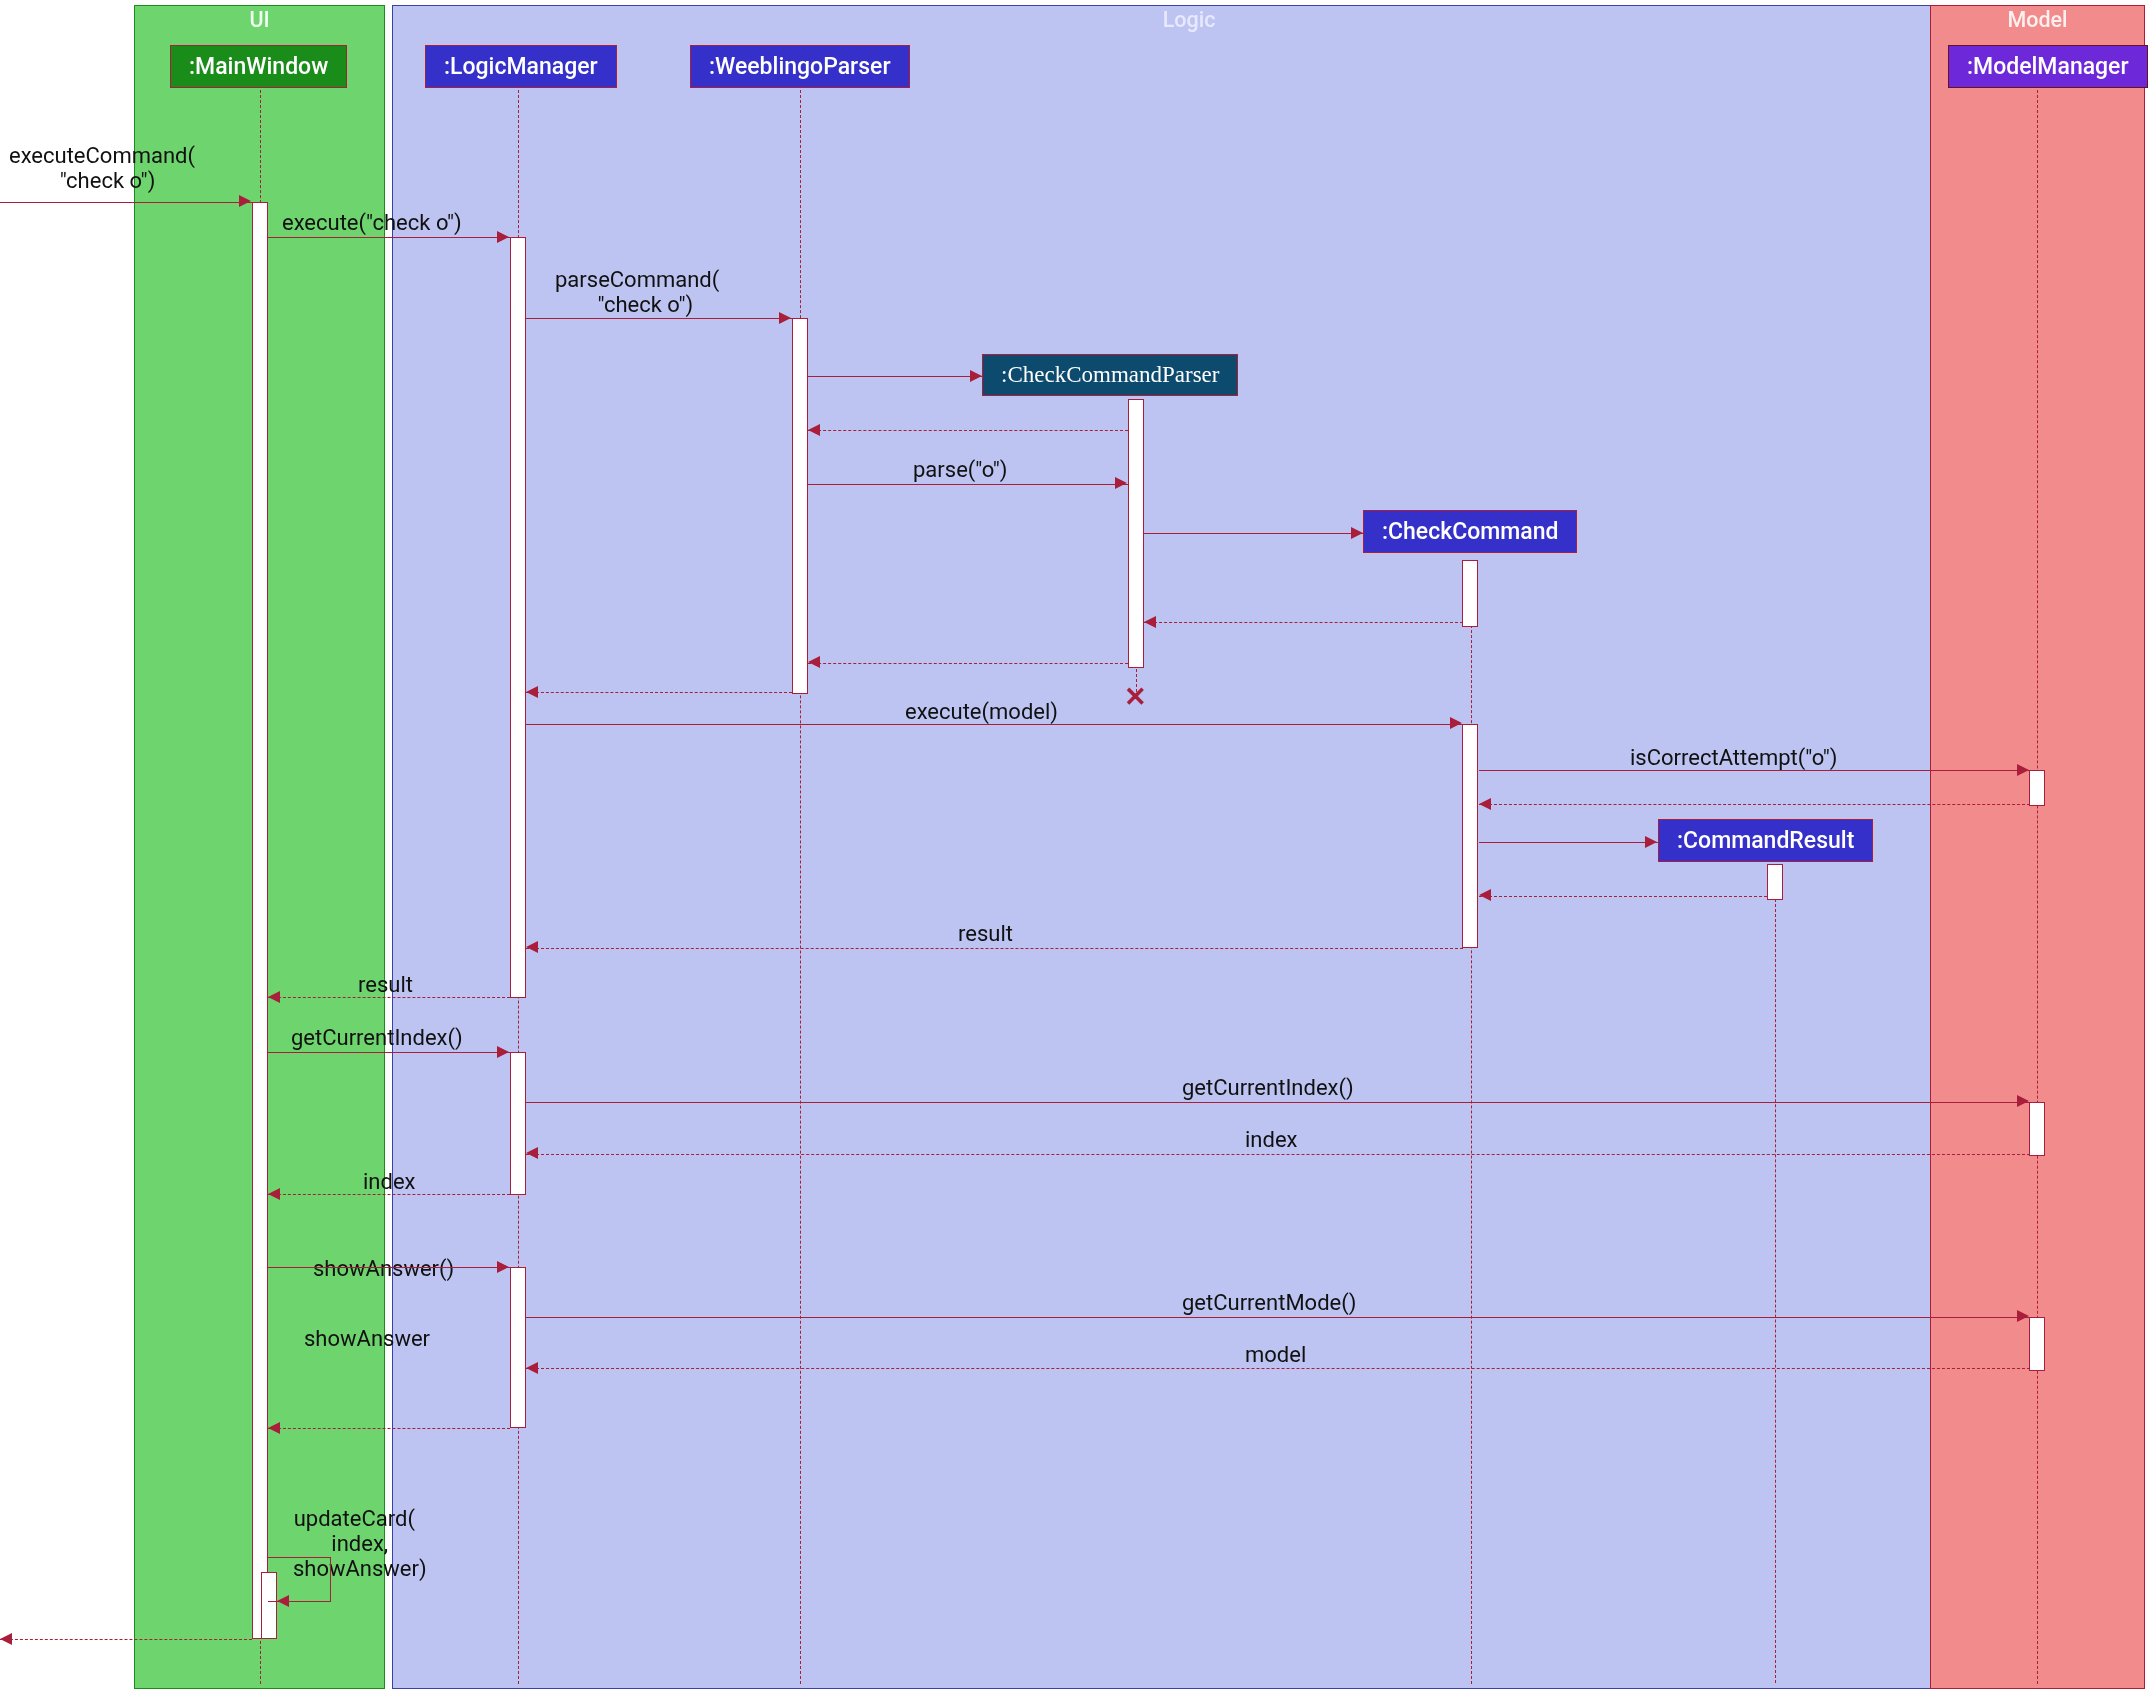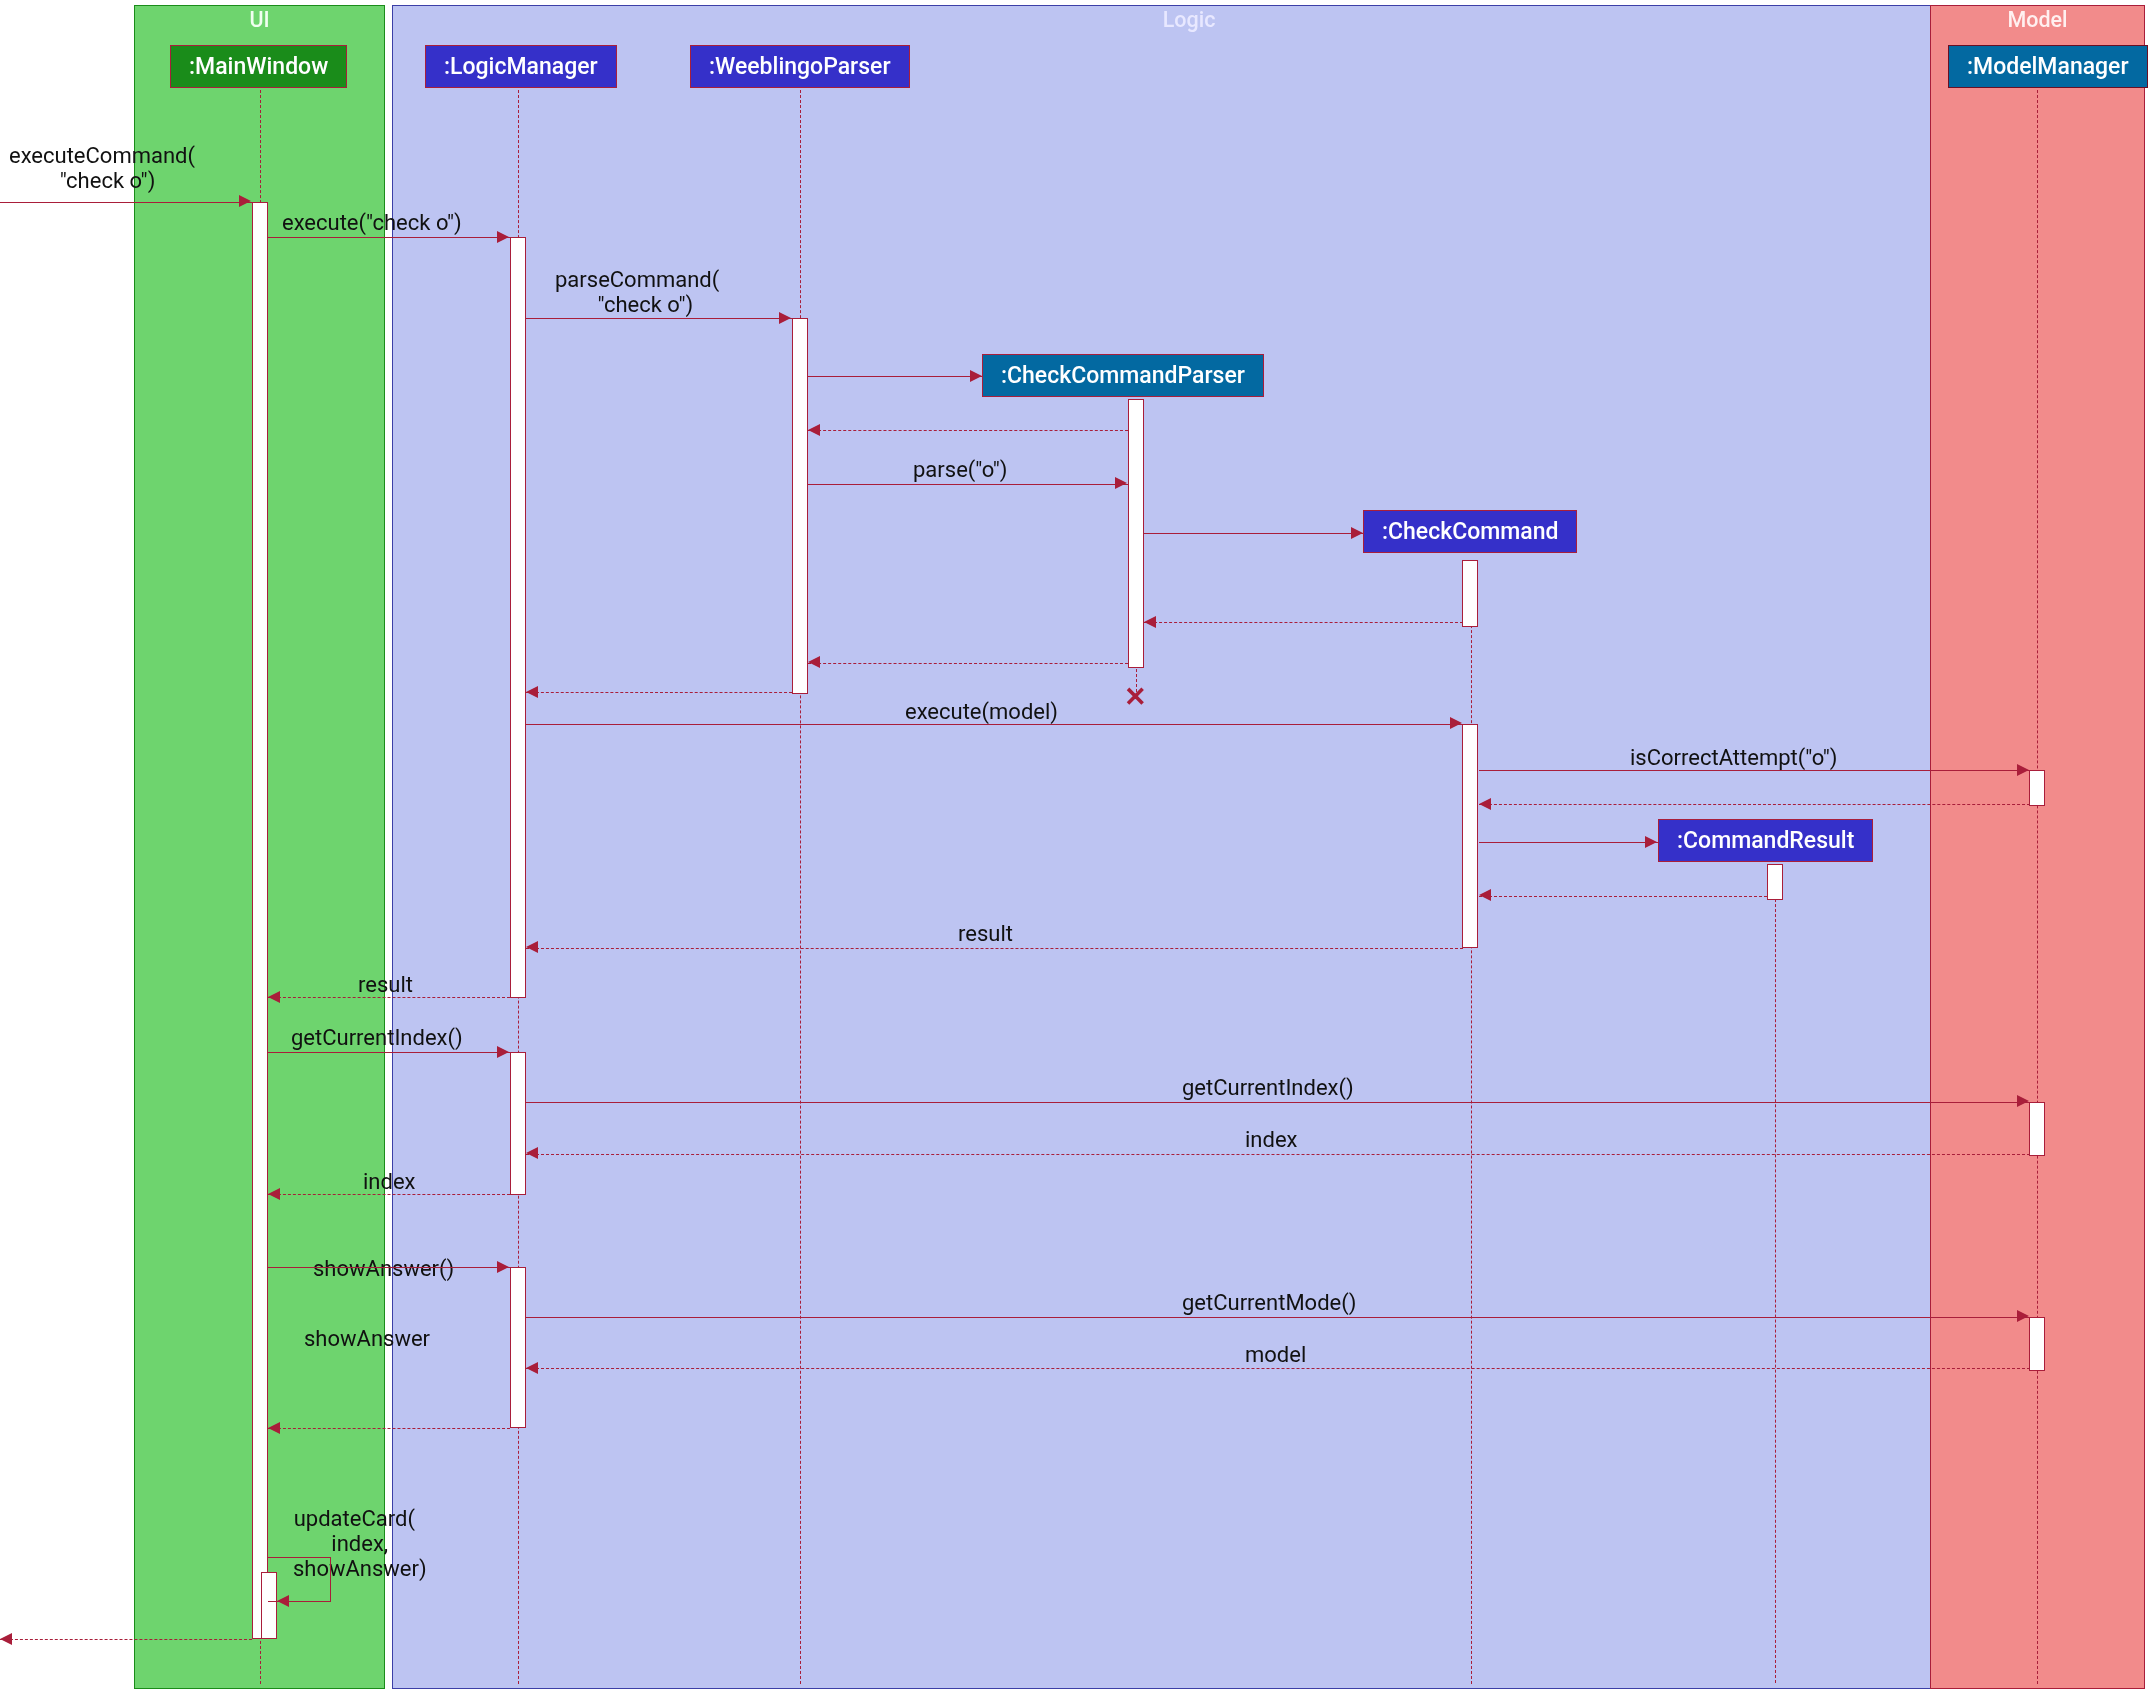--- a/index.html
+++ b/index.html
@@ -90,21 +90,21 @@
 
 <div class="participant" style="left:170px; top:45px; background:#1a8c1a; border-color:#a91e3a;">
   <span>:MainWindow</span>
 </div>
 <div class="participant" style="left:425px; top:45px; background:#3530c9; border-color:#a91e3a;">
   <span>:LogicManager</span>
 </div>
 <div class="participant" style="left:690px; top:45px; background:#3530c9; border-color:#a91e3a;">
   <span>:WeeblingoParser</span>
 </div>
-<div class="participant" style="left:1948px; top:45px; background:#0369a1; border-color:#6b0f23;">
+<div class="participant" style="left:1948px; top:45px; background:#6d28d9; border-color:#6b0f23;">
   <span>:ModelManager</span>
 </div>
 
 <div class="lifeline" style="left:260px; top:90px; height:1594px;"></div>
 <div class="lifeline" style="left:518px; top:90px; height:1594px;"></div>
 <div class="lifeline" style="left:800px; top:90px; height:1594px;"></div>
 <div class="lifeline" style="left:1136px; top:399px; height:298px;"></div>
 <div class="lifeline" style="left:1471px; top:560px; height:1124px;"></div>
 <div class="lifeline" style="left:1775px; top:864px; height:819px;"></div>
 <div class="lifeline" style="left:2037px; top:90px; height:1594px;"></div>
@@ -132,21 +132,21 @@
 <div class="arrow solid" style="left:268px; top:237px; width:242px;"></div>
 <div class="arrowhead right" style="left:497px; top:231px;"></div>
 
 <div class="msg-label" style="left:555px; top:267px;">parseCommand(
    "check o")</div>
 <div class="arrow solid" style="left:526px; top:318px; width:266px;"></div>
 <div class="arrowhead right" style="left:779px; top:312px;"></div>
 
 <div class="arrow solid" style="left:808px; top:376px; width:175px;"></div>
 <div class="arrowhead right" style="left:970px; top:370px;"></div>
-<div class="participant" style="left:982px; top:354px; background:#0369a1; border-color:#a91e3a;">
+<div class="participant" style="left:982px; top:354px; background:#0c4a6e; border-color:#a91e3a;font-family:Liberation Serif, serif;">
   <span>:CheckCommandParser</span>
 </div>
 
 <div class="arrow dashed" style="left:808px; top:430px; width:320px;"></div>
 <div class="arrowhead left" style="left:808px; top:424px;"></div>
 
 <div class="msg-label" style="left:913px; top:457px;">parse("o")</div>
 <div class="arrow solid" style="left:808px; top:484px; width:320px;"></div>
 <div class="arrowhead right" style="left:1115px; top:477px;"></div>
 

